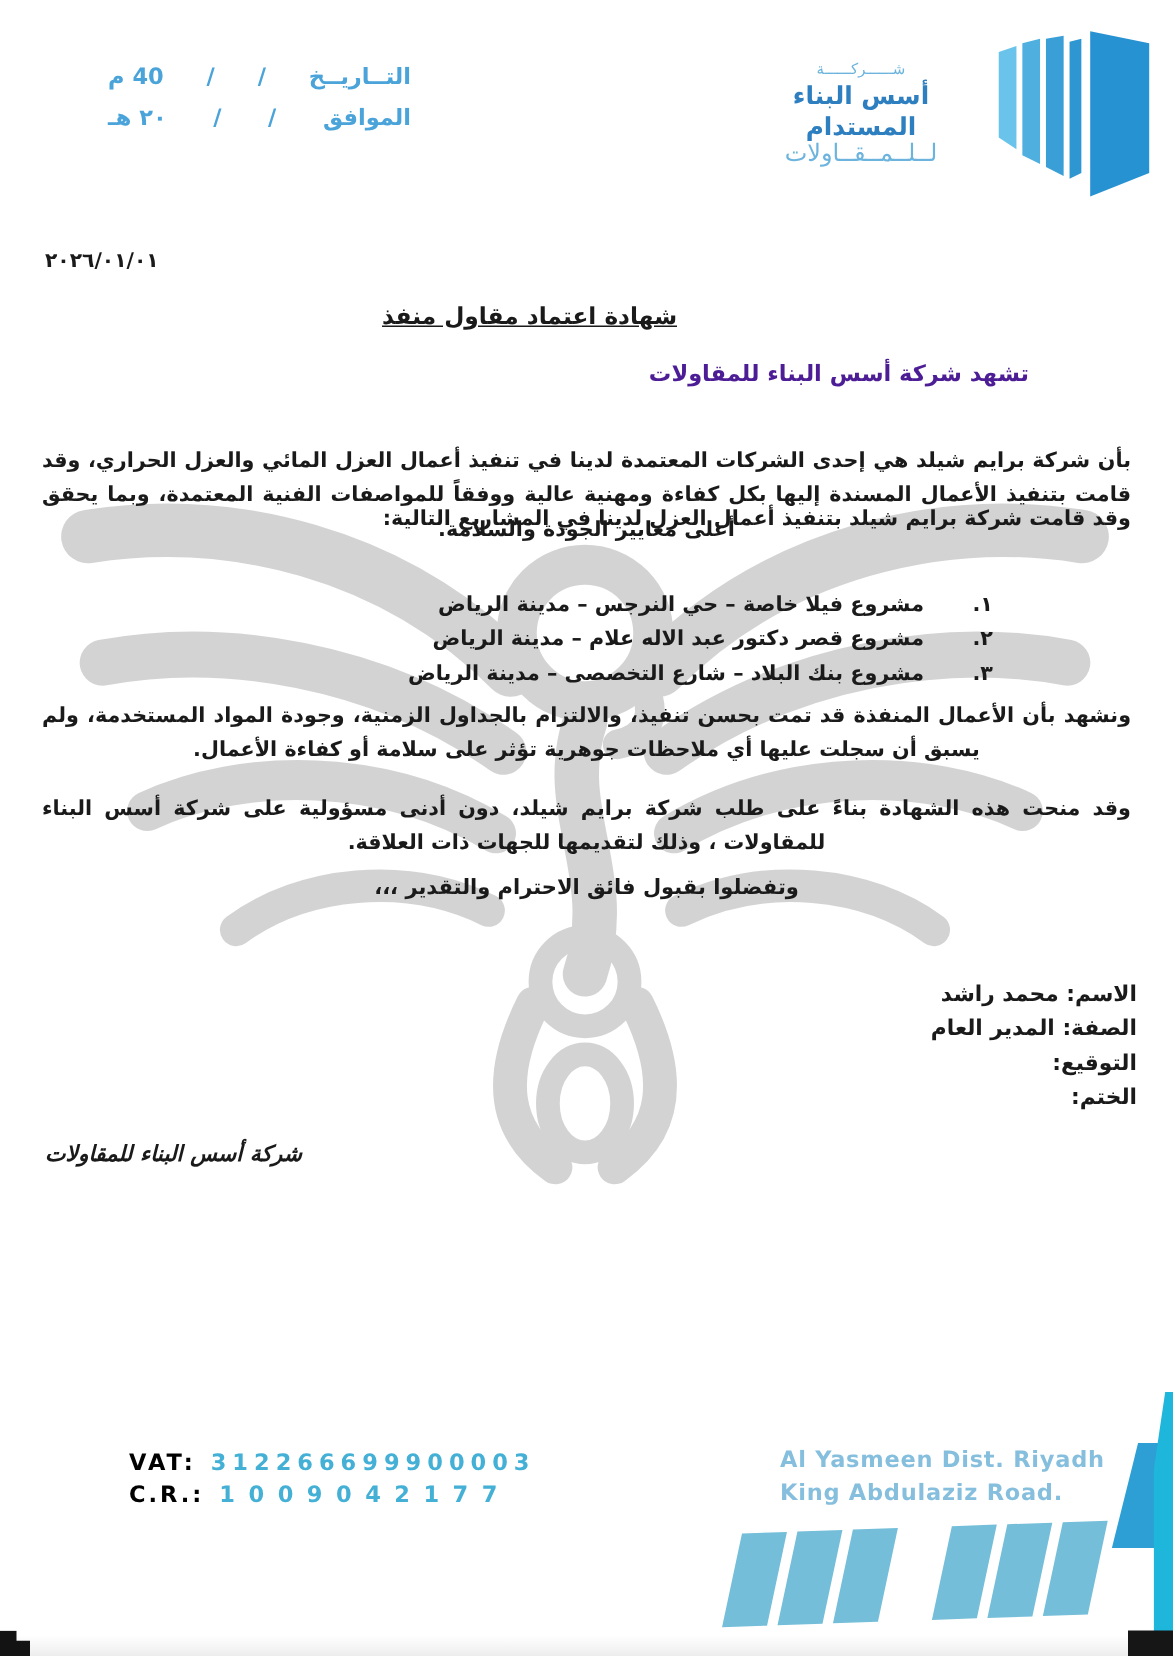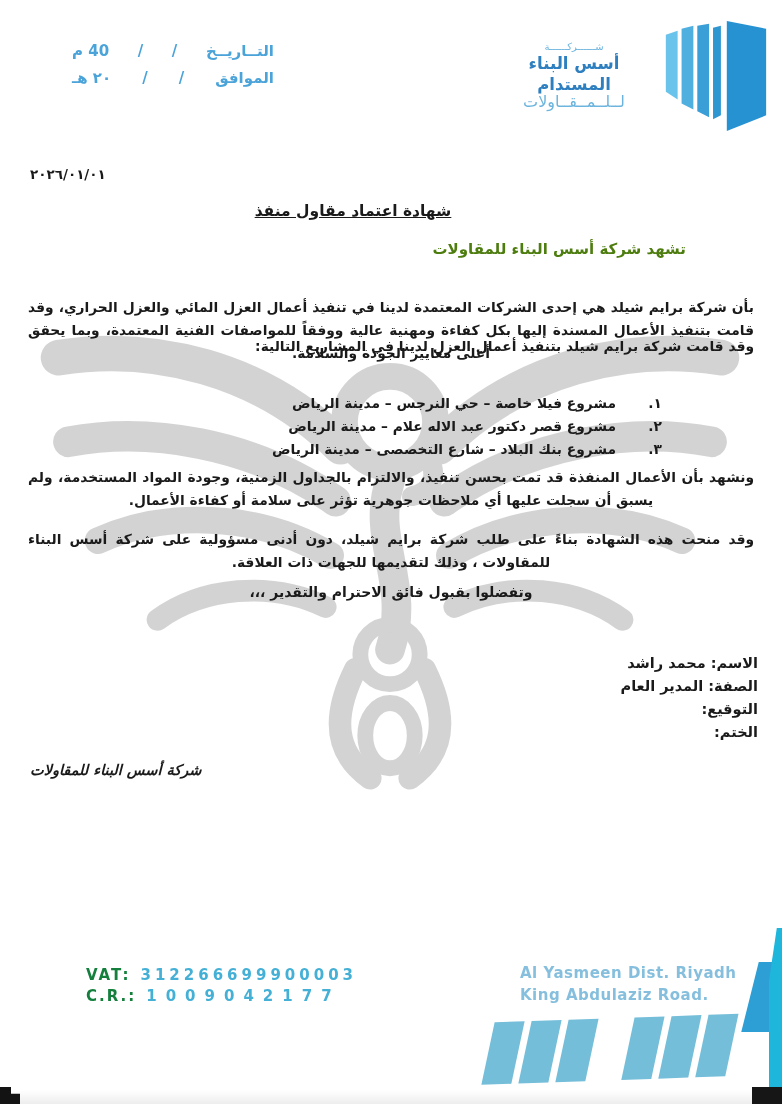--- a/index.html
+++ b/index.html
@@ -16,21 +16,21 @@
   .logo{position:absolute;top:14px;right:8px;display:flex;direction:rtl;align-items:center;gap:2px;z-index:2;}
   .logo-text{width:160px;text-align:center;direction:rtl;}
   .logo-top{color:#6cb4dd;font-size:10px;line-height:13px;}
   .logo-name{color:#2e7fc0;font-size:16.5px;font-weight:700;line-height:21px;}
   .logo-bottom{color:#6cb4dd;font-size:16px;line-height:13px;}
 
   
   .doc-date{position:absolute;top:166px;left:30px;font-size:13.5px;font-weight:700;color:#1a1a1a;direction:ltr;z-index:2;}
   .title{position:absolute;top:202px;left:0;width:100%;text-align:center;transform:translateX(-38px);
          font-size:15.5px;font-weight:700;color:#1a1a1a;text-decoration:underline;direction:rtl;z-index:2;}
-  .salutation{position:absolute;top:240px;right:96px;font-size:15px;font-weight:700;color:#4d7c0f;direction:rtl;z-index:2;}
+  .salutation{position:absolute;top:240px;right:96px;font-size:15px;font-weight:700;color:#4c1d95;direction:rtl;z-index:2;}
   .para{position:absolute;left:28px;right:28px;direction:rtl;text-align:justify;text-align-last:center;
         font-size:13.8px;font-weight:700;color:#1a1a1a;line-height:23px;z-index:2;}
   #p1{top:280px;margin-top:16px;} #p2{top:466px;} #p3{top:528px;}
   .intro{position:absolute;top:338px;left:28px;right:28px;direction:rtl;text-align:right;
          font-size:13.8px;font-weight:700;color:#1a1a1a;z-index:2;}
   .projects{position:absolute;top:392px;right:120px;direction:rtl;font-size:13.8px;font-weight:700;
             color:#1a1a1a;line-height:23px;z-index:2;}
   .proj-row{display:flex;direction:rtl;gap:30px;}
   .proj-num{min-width:16px;}
   .closing{position:absolute;top:584px;left:0;width:100%;text-align:center;direction:rtl;
@@ -38,21 +38,21 @@
   .signature{position:absolute;top:652px;right:24px;direction:rtl;text-align:right;
              font-size:14.5px;font-weight:700;color:#1a1a1a;line-height:23px;z-index:2;}
   .signoff{position:absolute;top:762px;left:30px;direction:rtl;font-size:14.5px;font-weight:700;color:#1a1a1a;z-index:2;font-style:italic;}
 
   
   .watermark{position:absolute;left:35px;top:328px;z-index:1;opacity:0.8;}
 
   
   .vat{position:absolute;left:86px;top:966px;font-size:15px;font-weight:700;z-index:2;}
   .vat-row{display:flex;gap:10px;margin-bottom:3px;}
-  .vat-label{color:#15803d;letter-spacing:2px;}
+  .vat-label{color:#000000;letter-spacing:2px;}
   .vat-num{color:#44b0d6;letter-spacing:4px;}
   .cr-num{color:#44b0d6;letter-spacing:9px;}
   .address{position:absolute;left:520px;top:962px;color:#85bfdd;font-size:15px;font-weight:700;
            line-height:22px;letter-spacing:0.5px;z-index:2;}
 
   
   .slashes{position:absolute;left:488px;top:1018px;width:262px;height:66px;transform:rotate(-2deg);z-index:3;}
   .slash{position:absolute;top:0;width:30px;height:62px;background:#74bed9;transform:skewX(-14deg);}
   .s1{left:0;} .s2{left:37px;} .s3{left:74px;} .s4{left:140px;} .s5{left:177px;} .s6{left:214px;}
   .edge-slash{position:absolute;right:-10px;top:962px;width:42px;height:70px;background:#2d9fd4;

